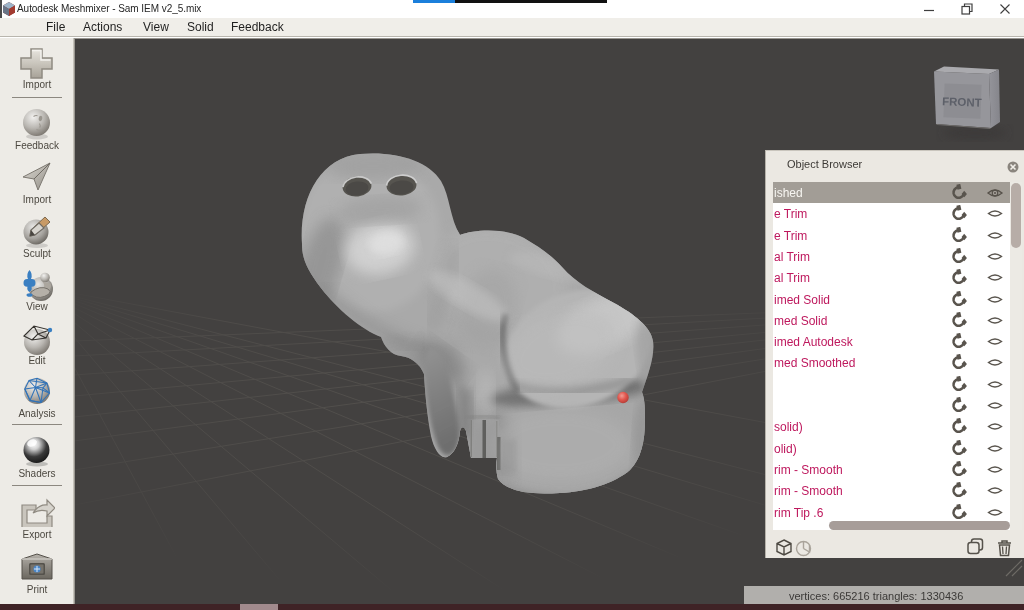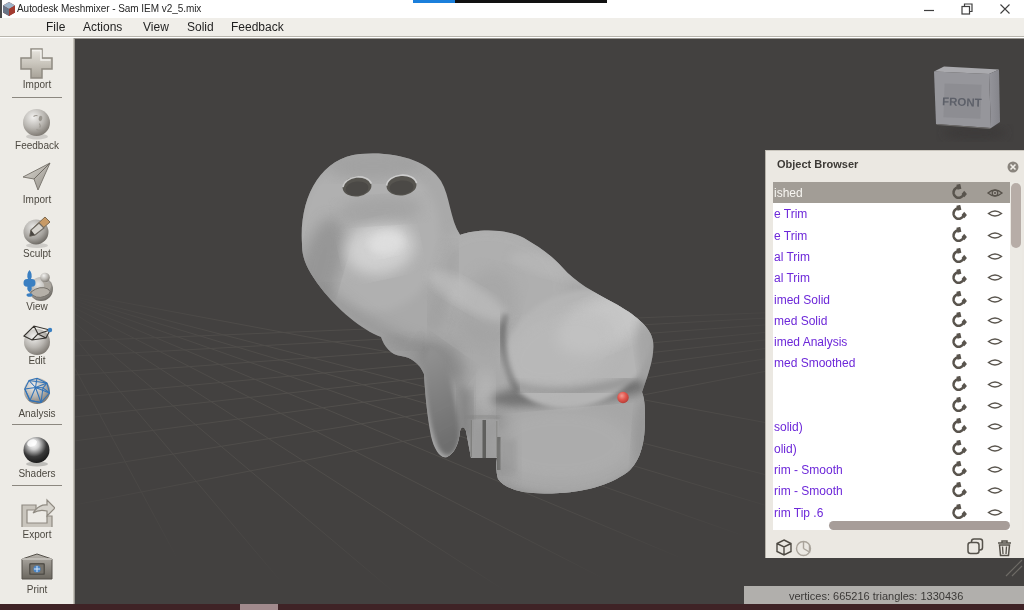--- a/index.html
+++ b/index.html
@@ -16,25 +16,25 @@
   #menubar { left:0; top:18px; width:1024px; height:19px; background:#f0eee9; border-bottom:1px solid #b9b6ae; }
   .mitem { top:2px; font-size:12px; color:#1f1f1f;margin-left:36px; }
   
   #toolbar { left:0; top:38px; width:74px; height:566px; background:#edebe6; border-right:1px solid #c6c3bb; }
   .tlabel { width:74px; text-align:center; font-size:10px; color:#4c4840; left:0; }
   .tsep { left:12px; width:50px; height:1px; background:#8c8880; }
   
   #viewport { left:74px; top:38px; width:950px; height:566px; background:#434140; border-top:1px solid #999690; border-left:1px solid #999690; }
   
   #panel { left:765px; top:150px; width:259px; height:408px; background:#ebe8e2; border-left:1px solid #b5b1a9; border-top:1px solid #c9c5bd; }
-  #ptitle { left:11px; top:7px; font-size:11px; font-weight:bold; color:#3d3a36; }
+  #ptitle { left:21px; top:7px; font-size:11px; font-weight:normal; color:#3d3a36; }
   #plist { left:7px; top:31px; width:243px; height:348px; background:#ffffff; overflow:hidden; position:absolute; }
   .prow { left:0; width:243px; height:21px; position:absolute; }
   .prow.sel { background:#a29d96;padding-left:33px; }
-  .ptext { position:absolute; left:1px; top:4px; font-size:12px; color:#6d28d9; white-space:nowrap; }
+  .ptext { position:absolute; left:1px; top:4px; font-size:12px; color:#be185d; white-space:nowrap; }
   .sel .ptext { color:#f8f6f2; }
   .picon { position:absolute; top:2px; }
   
   #vscroll { left:244px; top:31px; width:12px; height:348px; background:#eceae4; position:absolute;}
   #vthumb { left:1px; top:1px; width:10px; height:65px; background:#b7ada7; border-radius:5px; position:absolute;}
   #hthumb { left:63px; top:370px; width:181px; height:9px; background:#a79d99; border-radius:4.5px; position:absolute;}
   
   #status { left:744px; top:586px; width:306px; height:19px; background:#b1afac; }
   #stext { left:45px; top:4px; font-size:11px; color:#3b3937; }
   
@@ -456,21 +456,21 @@
       <div class="prow" style="top:107px">
           <div class="ptext">imed Solid</div>
           <svg class="picon" style="left:177px" width="18" height="17" viewBox="0 0 18 17">
             <use href="#pen"></use>
           </svg>
           <svg class="picon" style="left:214px;top:4px" width="16" height="14" viewBox="0 0 16 14">
             <use href="#eyelens"></use>
           </svg>
         </div>
       <div class="prow" style="top:149px">
-          <div class="ptext">imed Analysis</div>
+          <div class="ptext">imed Autodesk</div>
           <svg class="picon" style="left:177px" width="18" height="17" viewBox="0 0 18 17">
             <use href="#pen"></use>
           </svg>
           <svg class="picon" style="left:214px;top:4px" width="16" height="14" viewBox="0 0 16 14">
             <use href="#eyelens"></use>
           </svg>
         </div>
       <div class="prow" style="top:170px">
           <div class="ptext">med Smoothed</div>
           <svg class="picon" style="left:177px" width="18" height="17" viewBox="0 0 18 17">

